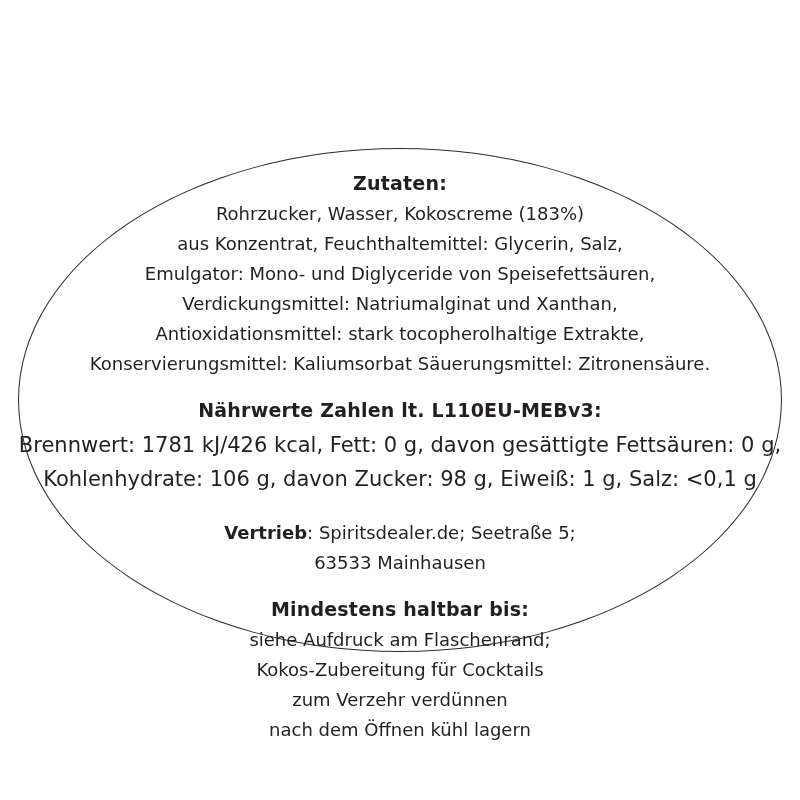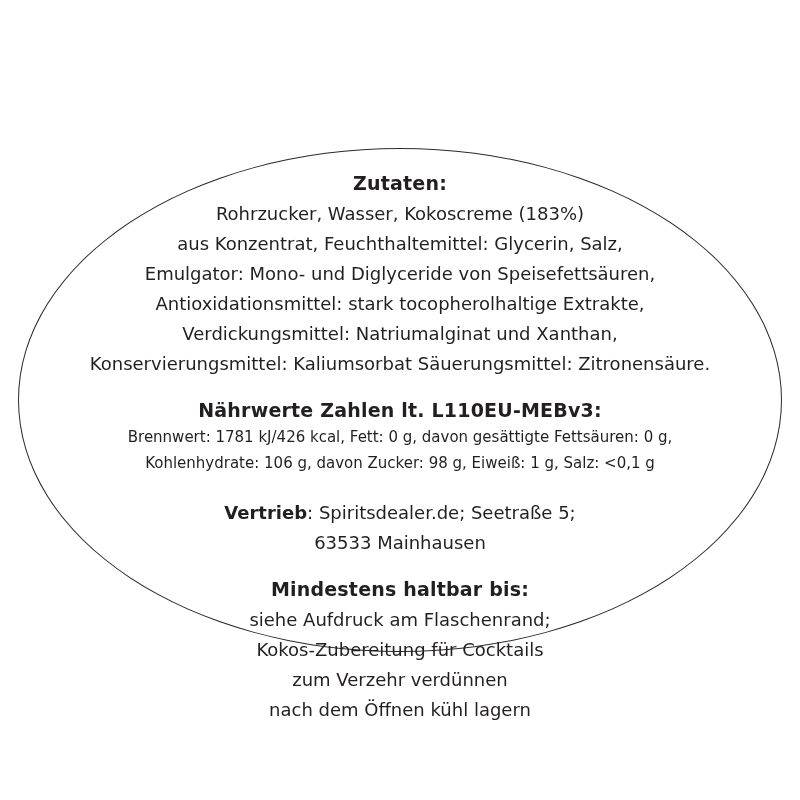--- a/index.html
+++ b/index.html
@@ -49,23 +49,23 @@
     line-height: 27px;
     margin: 0;
   }
   .line {
     font-size: 18px;
     line-height: 26px;
     margin: 4px;
     white-space: pre;
   }
   .line-sm {
-    font-size: 15px;
+    font-size: 21px;
     line-height: 26px;
-    margin: 0;
+    margin: 8px;
     white-space: pre;
   }
   .inline-head {
     font-weight: 700;
     text-align: center;
   }
   .nowrap { white-space: pre; }
 </style>
 </head>
 <body>
@@ -74,22 +74,22 @@
 
   <div class="oval-outline"></div>
 
   <div class="content">
 
     <div class="block">
       <p class="heading">Zutaten:</p>
       <p class="line">Rohrzucker, Wasser, Kokoscreme (183%)</p>
       <p class="line">aus Konzentrat, Feuchthaltemittel: Glycerin, Salz,</p>
       <p class="line">Emulgator: Mono- und Diglyceride von Speisefettsäuren,</p>
+      <p class="line">Verdickungsmittel: Natriumalginat und Xanthan,</p>
       <p class="line">Antioxidationsmittel: stark tocopherolhaltige Extrakte,</p>
-      <p class="line">Verdickungsmittel: Natriumalginat und Xanthan,</p>
       <p class="line">Konservierungsmittel: Kaliumsorbat Säuerungsmittel: Zitronensäure.</p>
     </div>
 
     <div class="block-gap"></div>
 
     <div class="block">
       <p class="heading">Nährwerte Zahlen lt. L110EU-MEBv3:</p>
       <p class="line-sm">Brennwert: 1781 kJ/426 kcal, Fett: 0 g, davon gesättigte Fettsäuren: 0 g,</p>
       <p class="line-sm">Kohlenhydrate: 106 g, davon Zucker: 98 g, Eiweiß: 1 g, Salz: &lt;0,1 g</p>
     </div>

